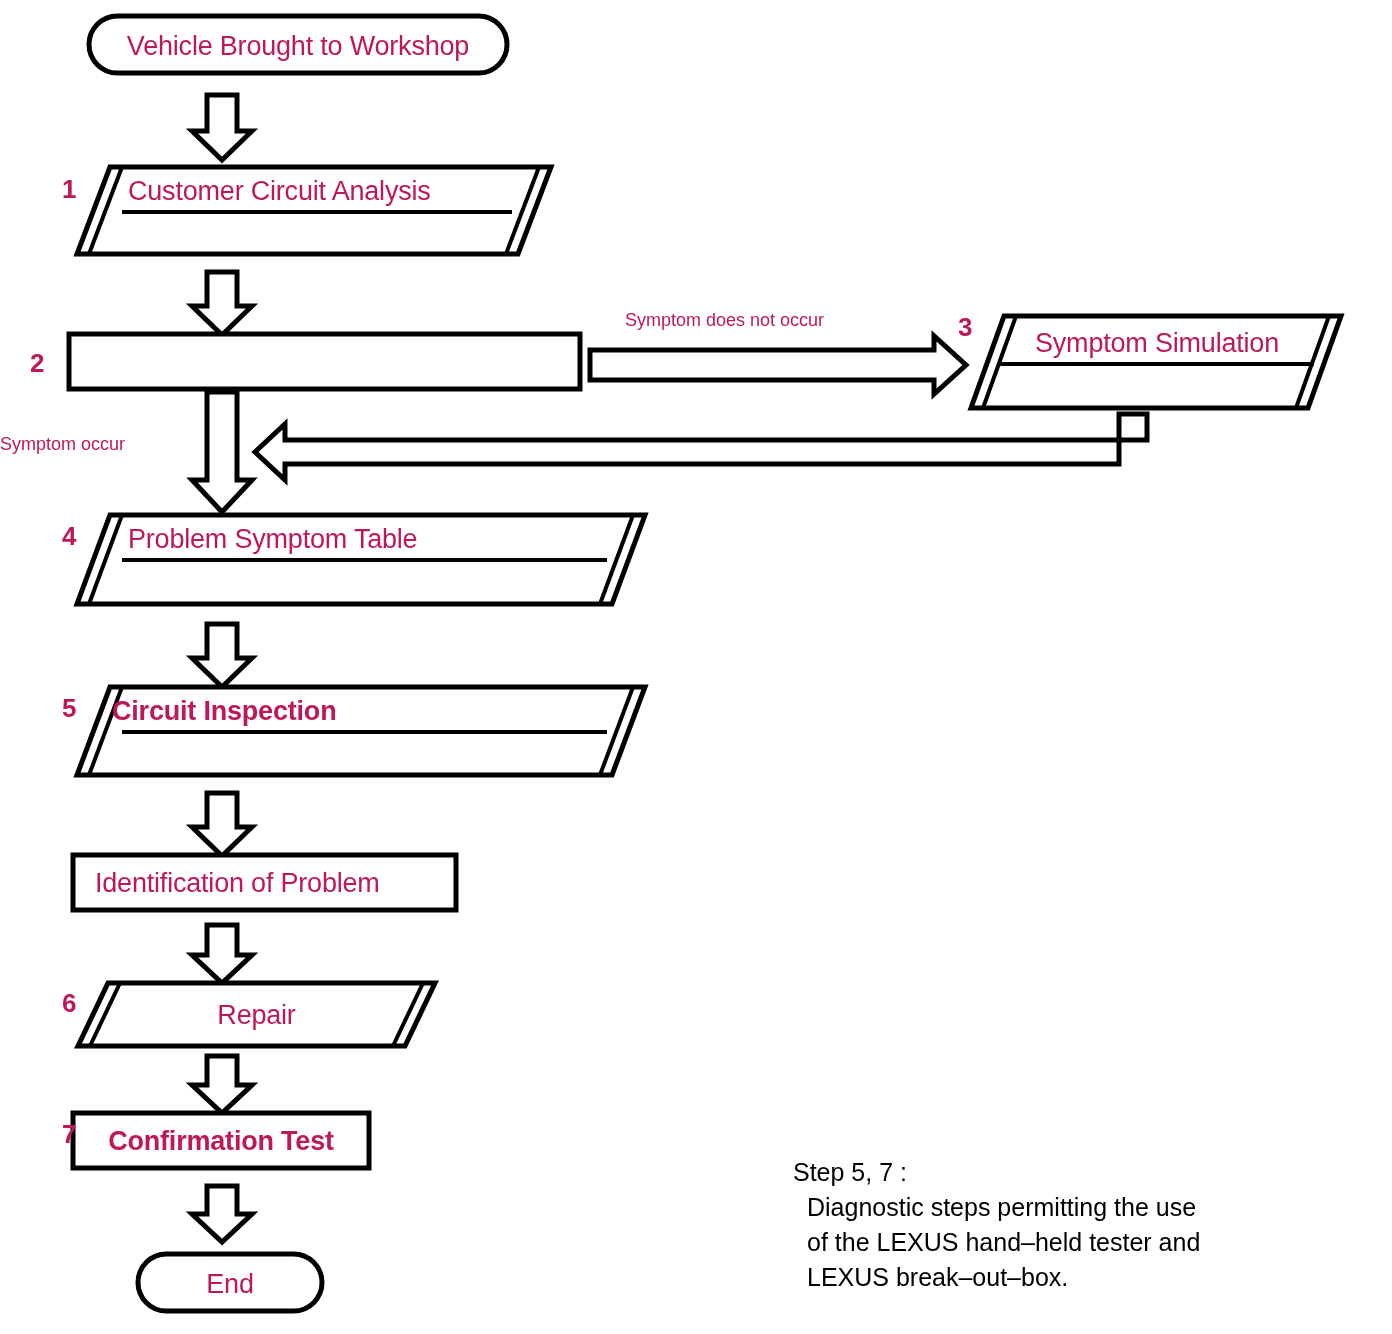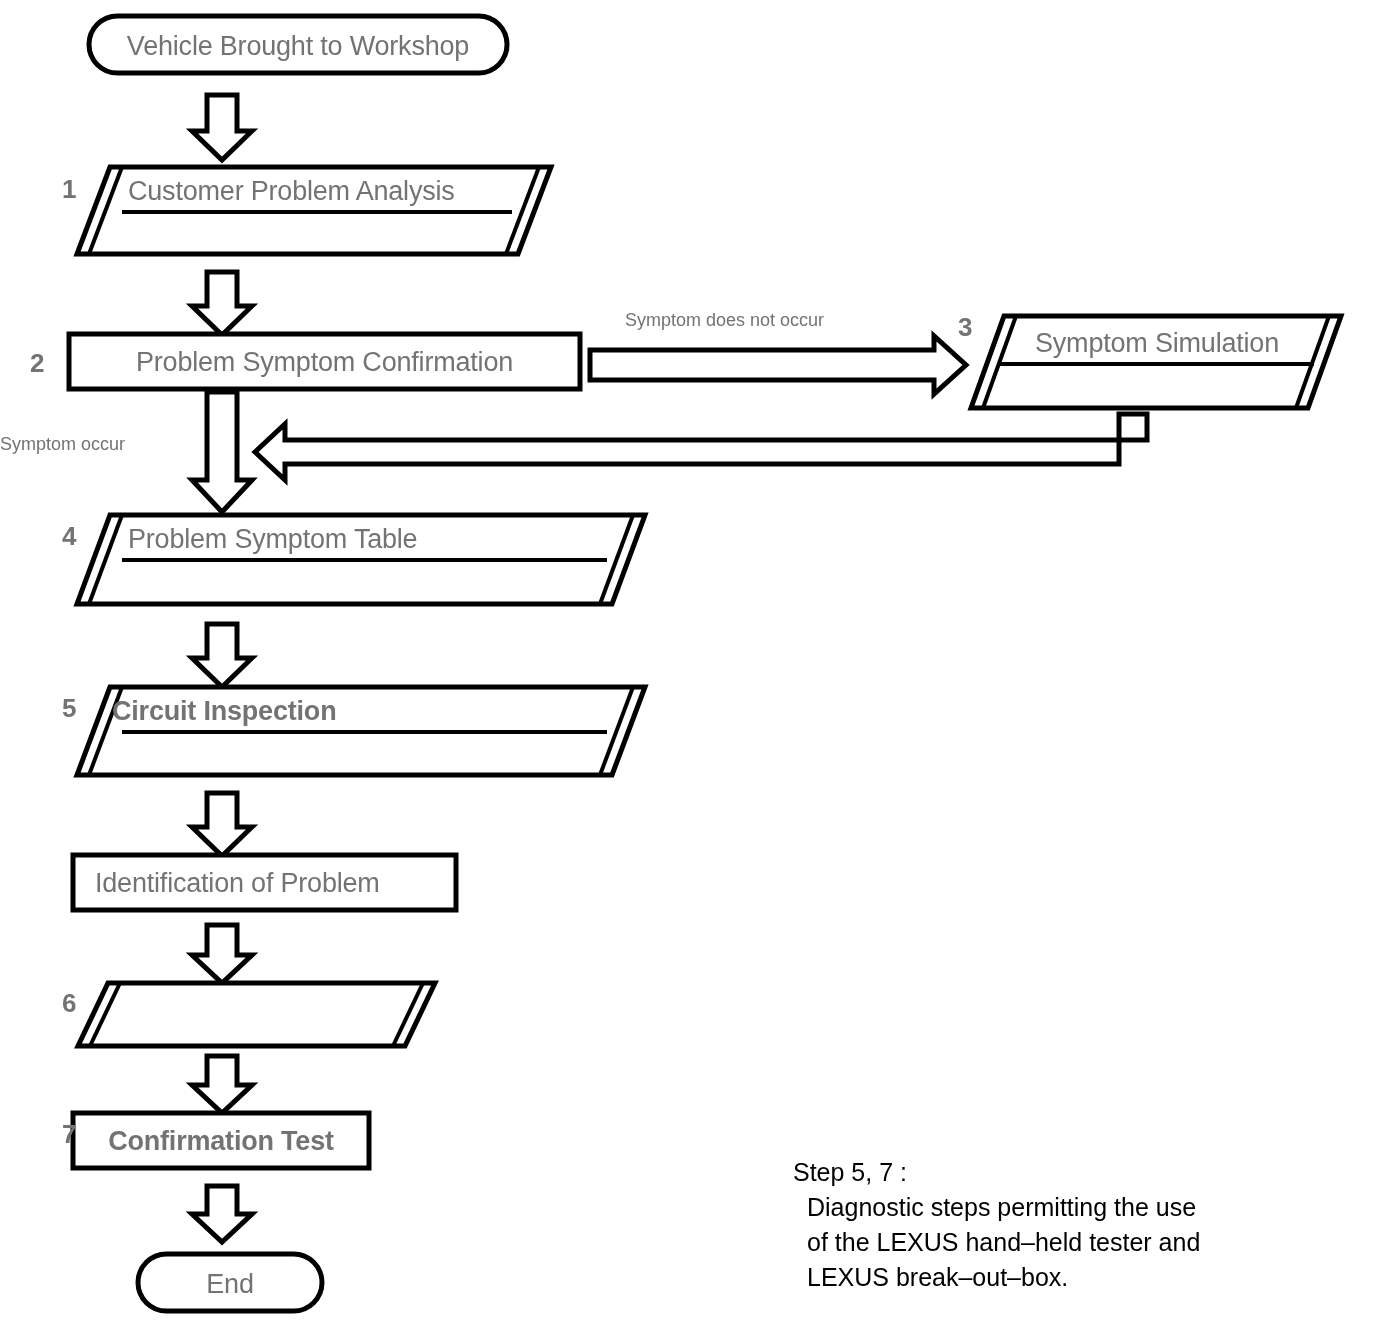--- a/index.html
+++ b/index.html
@@ -1,19 +1,19 @@
 <!DOCTYPE html>
 <html><head>
 <meta charset="utf-8">
 <style>
   html,body{margin:0;padding:0;background:#ffffff;}
   body{width:1392px;height:1334px;font-family:"Liberation Sans","DejaVu Sans",sans-serif;color:#000;}
   #canvas{position:relative;width:1392px;height:1334px;overflow:hidden;}
   svg.layer{position:absolute;left:0;top:0;width:1392px;height:1334px;}
-  .lbl{position:absolute;white-space:nowrap;color:#737373;}
+  .lbl{position:absolute;white-space:nowrap;color:#be185d;}
   .node-text{font-size:27px;letter-spacing:-0.2px;}
   .node-text.bold{font-weight:bold;}
   .stepnum{font-size:26px;font-weight:bold;}
   .edge-label{font-size:18px;}
   .note{position:absolute;font-size:25px;line-height:35px;}
   .note .note-row{display:flex;flex-direction:column;}
   .note .note-key{white-space:nowrap;}
   .note .note-body{white-space:pre-line;}
 </style>
 </head>
@@ -85,41 +85,41 @@
 
     <polygon points="207,1186 237,1186 237,1214 252,1214 222,1242 192,1214 207,1214" fill="#ffffff" stroke="#000000" stroke-width="5"></polygon>
 
     <rect x="138" y="1254" width="184" height="57" rx="28.5" ry="28.5" fill="#ffffff" stroke="#000000" stroke-width="5"></rect>
 
   </svg>
 
   <div class="lbl node-text" style="left:89px;top:31px;width:418px;text-align:center;">Vehicle Brought to Workshop</div>
 
   <div class="lbl stepnum" style="left:62px;top:174px;">1</div>
-  <div class="lbl node-text" style="left:128px;top:176px;">Customer Problem Analysis</div>
+  <div class="lbl node-text" style="left:128px;top:176px;">Customer Circuit Analysis</div>
 
   <div class="lbl stepnum" style="left:30px;top:348px;">2</div>
-  <div class="lbl node-text" style="left:69px;top:347px;width:511px;text-align:center;">Problem Symptom Confirmation</div>
 
   <div class="lbl edge-label" style="left:625px;top:310px;">Symptom does not occur</div>
 
   <div class="lbl stepnum" style="left:958px;top:312px;">3</div>
   <div class="lbl node-text" style="left:1000px;top:328px;width:314px;text-align:center;">Symptom Simulation</div>
 
   <div class="lbl edge-label" style="left:0;top:434px;">Symptom occur</div>
 
   <div class="lbl stepnum" style="left:62px;top:521px;">4</div>
   <div class="lbl node-text" style="left:128px;top:524px;">Problem Symptom Table</div>
 
   <div class="lbl stepnum" style="left:62px;top:693px;">5</div>
   <div class="lbl node-text bold" style="left:112px;top:696px;">Circuit Inspection</div>
 
   <div class="lbl node-text" style="left:95px;top:868px;">Identification of Problem</div>
 
   <div class="lbl stepnum" style="left:62px;top:988px;">6</div>
+  <div class="lbl node-text" style="left:78px;top:1000px;width:357px;text-align:center;">Repair</div>
 
   <div class="lbl stepnum" style="left:62px;top:1119px;">7</div>
   <div class="lbl node-text bold" style="left:73px;top:1126px;width:296px;text-align:center;">Confirmation Test</div>
 
   <div class="lbl node-text" style="left:138px;top:1269px;width:184px;text-align:center;">End</div>
 
   <div class="note" style="left:793px;top:1155px;">
     <div class="note-row">
       <span class="note-key">Step 5, 7 :</span>
       <span class="note-body" style="margin-left:14px;">Diagnostic steps permitting the use

